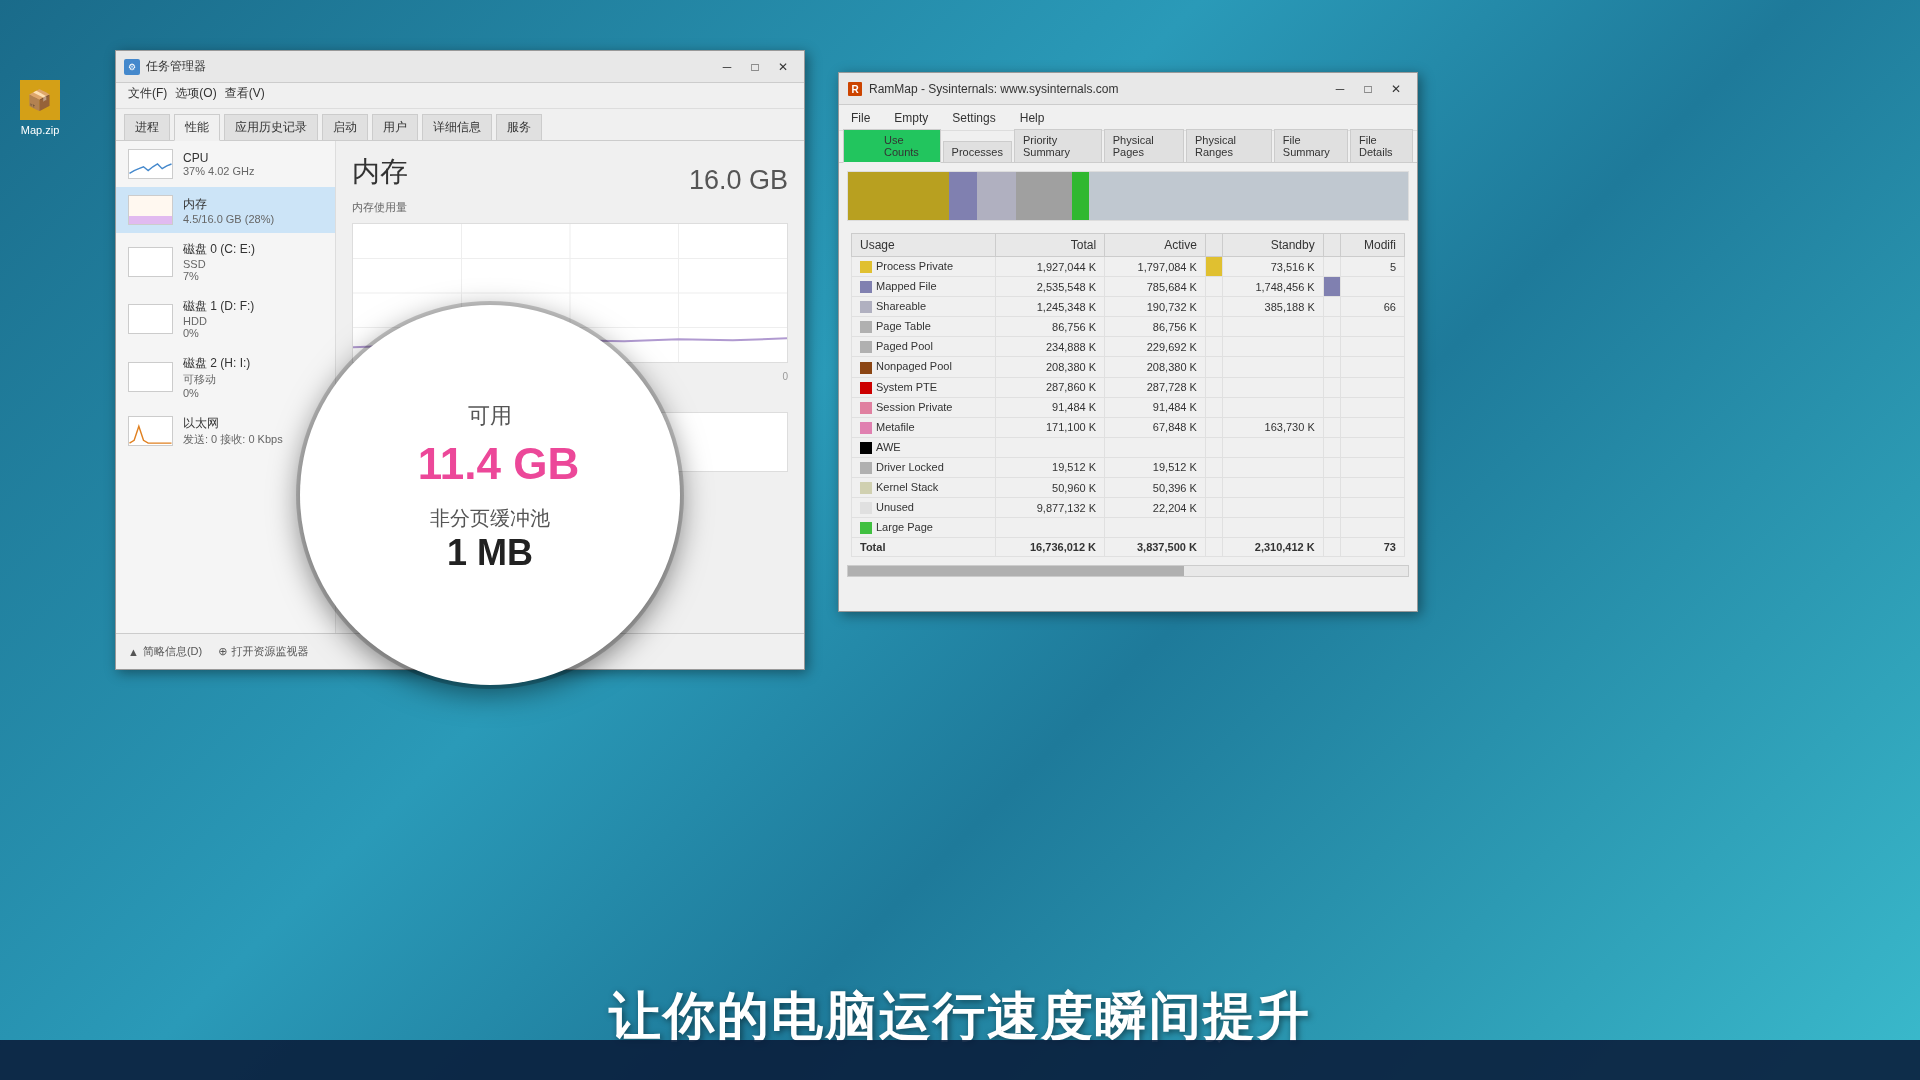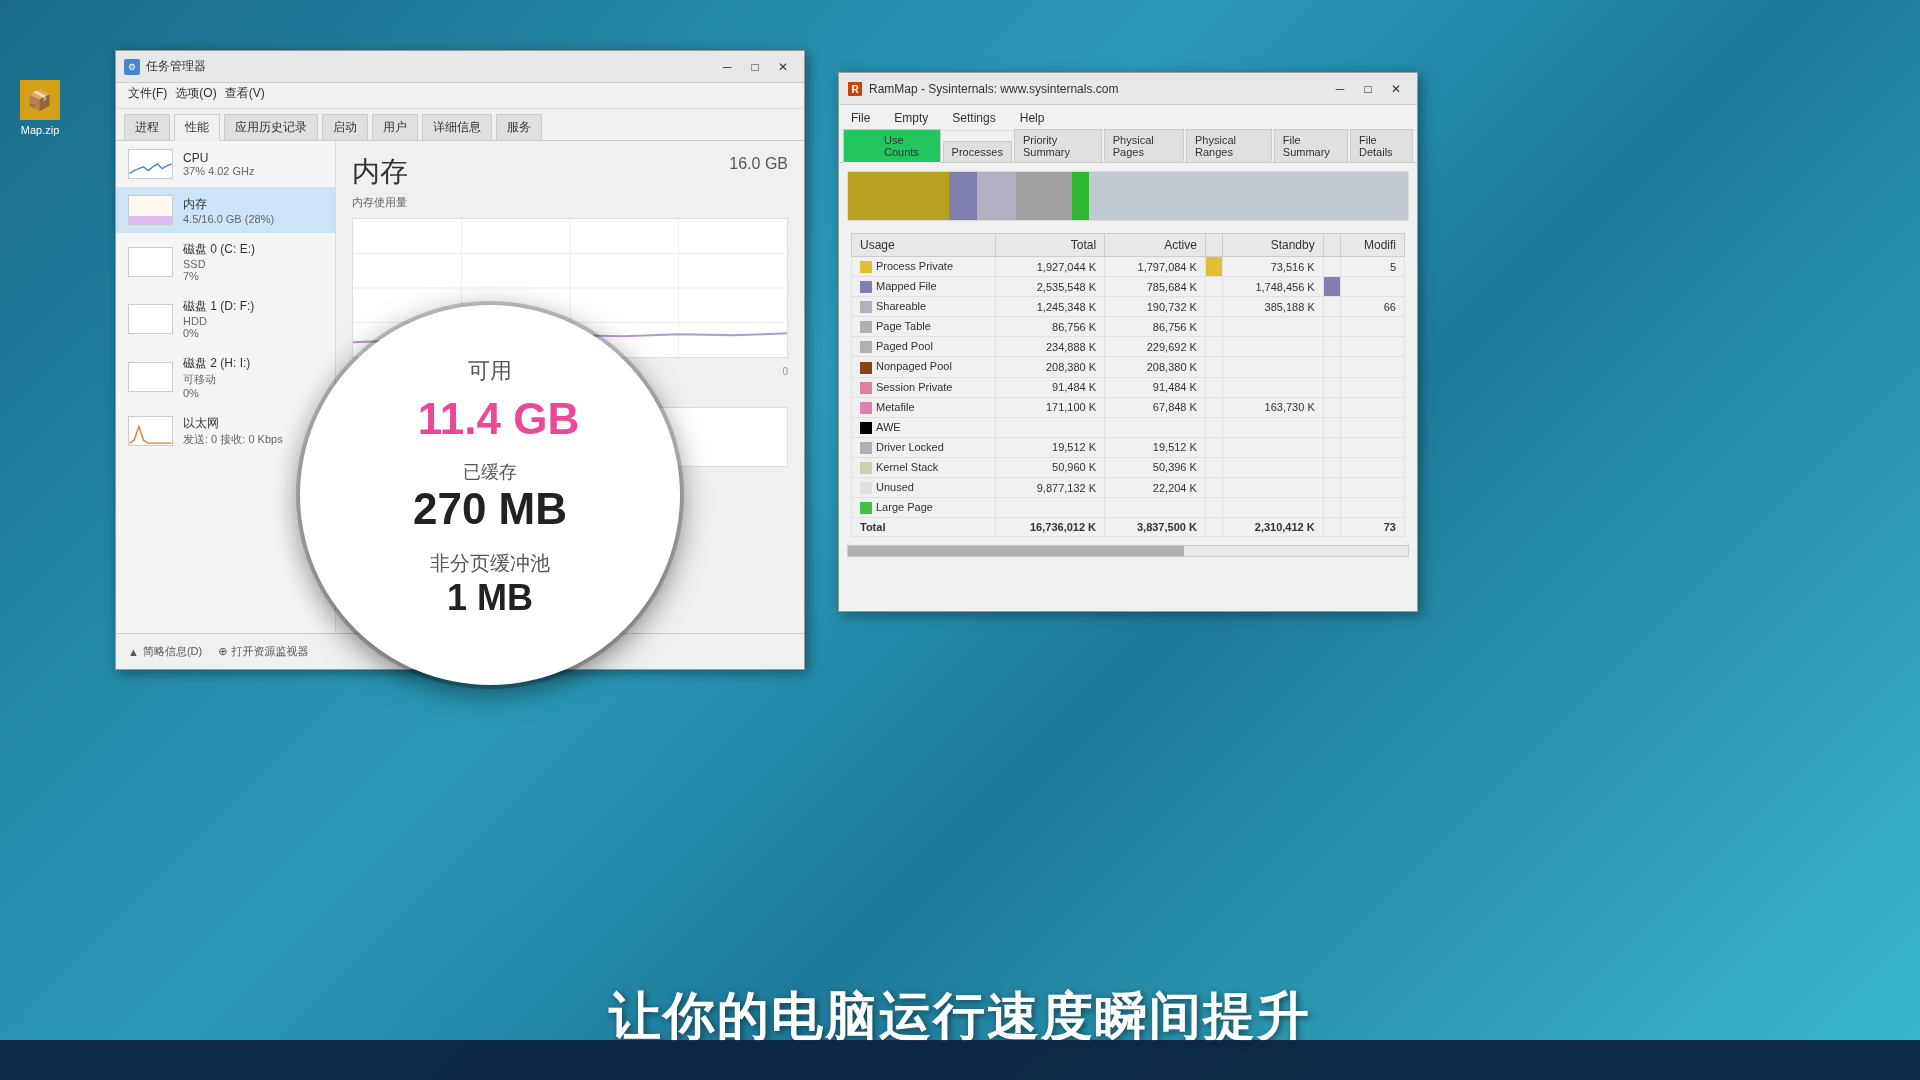--- a/index.html
+++ b/index.html
@@ -172,23 +172,23 @@
       justify-content: space-between;
       align-items: flex-start;
       margin-bottom: 4px;
     }
     .tm-main-title {
       font-size: 28px;
       font-weight: 300;
       color: #333;
     }
     .tm-main-size {
-      font-size: 16px;
+      font-size: 27px;
       color: #555;
-      margin-top: 2px;
+      margin-top: 12px;
     }
     .tm-usage-label {
       font-size: 11px;
       color: #666;
       margin-bottom: 8px;
     }
     .tm-graph {
       width: 100%;
       height: 140px;
       background: white;
@@ -618,24 +618,20 @@
         <span>打开资源监视器</span>
       </div>
     </div>
   </div>
 
   <div class="zoom-circle">
     <div class="zoom-circle-content">
       <div class="zoom-section">
         <div class="zoom-label">可用</div>
         <div class="zoom-value">11.4 GB</div>
-      </div>
-      <div class="zoom-section">
-        <div class="zoom-sub">已缓存</div>
-        <div class="zoom-sub-value">270 MB</div>
       </div>
       <div class="zoom-section">
         <div class="zoom-small-label">非分页缓冲池</div>
         <div class="zoom-small-value">1 MB</div>
       </div>
     </div>
   </div>
 
   <div class="rammap">
     <div class="rm-titlebar">
@@ -741,20 +737,29 @@
             <tr>
               <td><span class="rm-color-dot" style="background: rgb(139, 69, 19);"></span>Nonpaged Pool</td>
               <td class="right">208,380 K</td>
               <td class="right">208,380 K</td>
               <td></td>
               <td class="right"></td>
               <td></td>
               <td class="right"></td>
             </tr>
             <tr>
+              <td><span class="rm-color-dot" style="background: rgb(204, 0, 0);"></span>System PTE</td>
+              <td class="right">287,860 K</td>
+              <td class="right">287,728 K</td>
+              <td></td>
+              <td class="right"></td>
+              <td></td>
+              <td class="right"></td>
+            </tr>
+            <tr>
               <td><span class="rm-color-dot" style="background: rgb(224, 128, 160);"></span>Session Private</td>
               <td class="right">91,484 K</td>
               <td class="right">91,484 K</td>
               <td></td>
               <td class="right"></td>
               <td></td>
               <td class="right"></td>
             </tr>
             <tr>
               <td><span class="rm-color-dot" style="background: rgb(224, 128, 176);"></span>Metafile</td>

